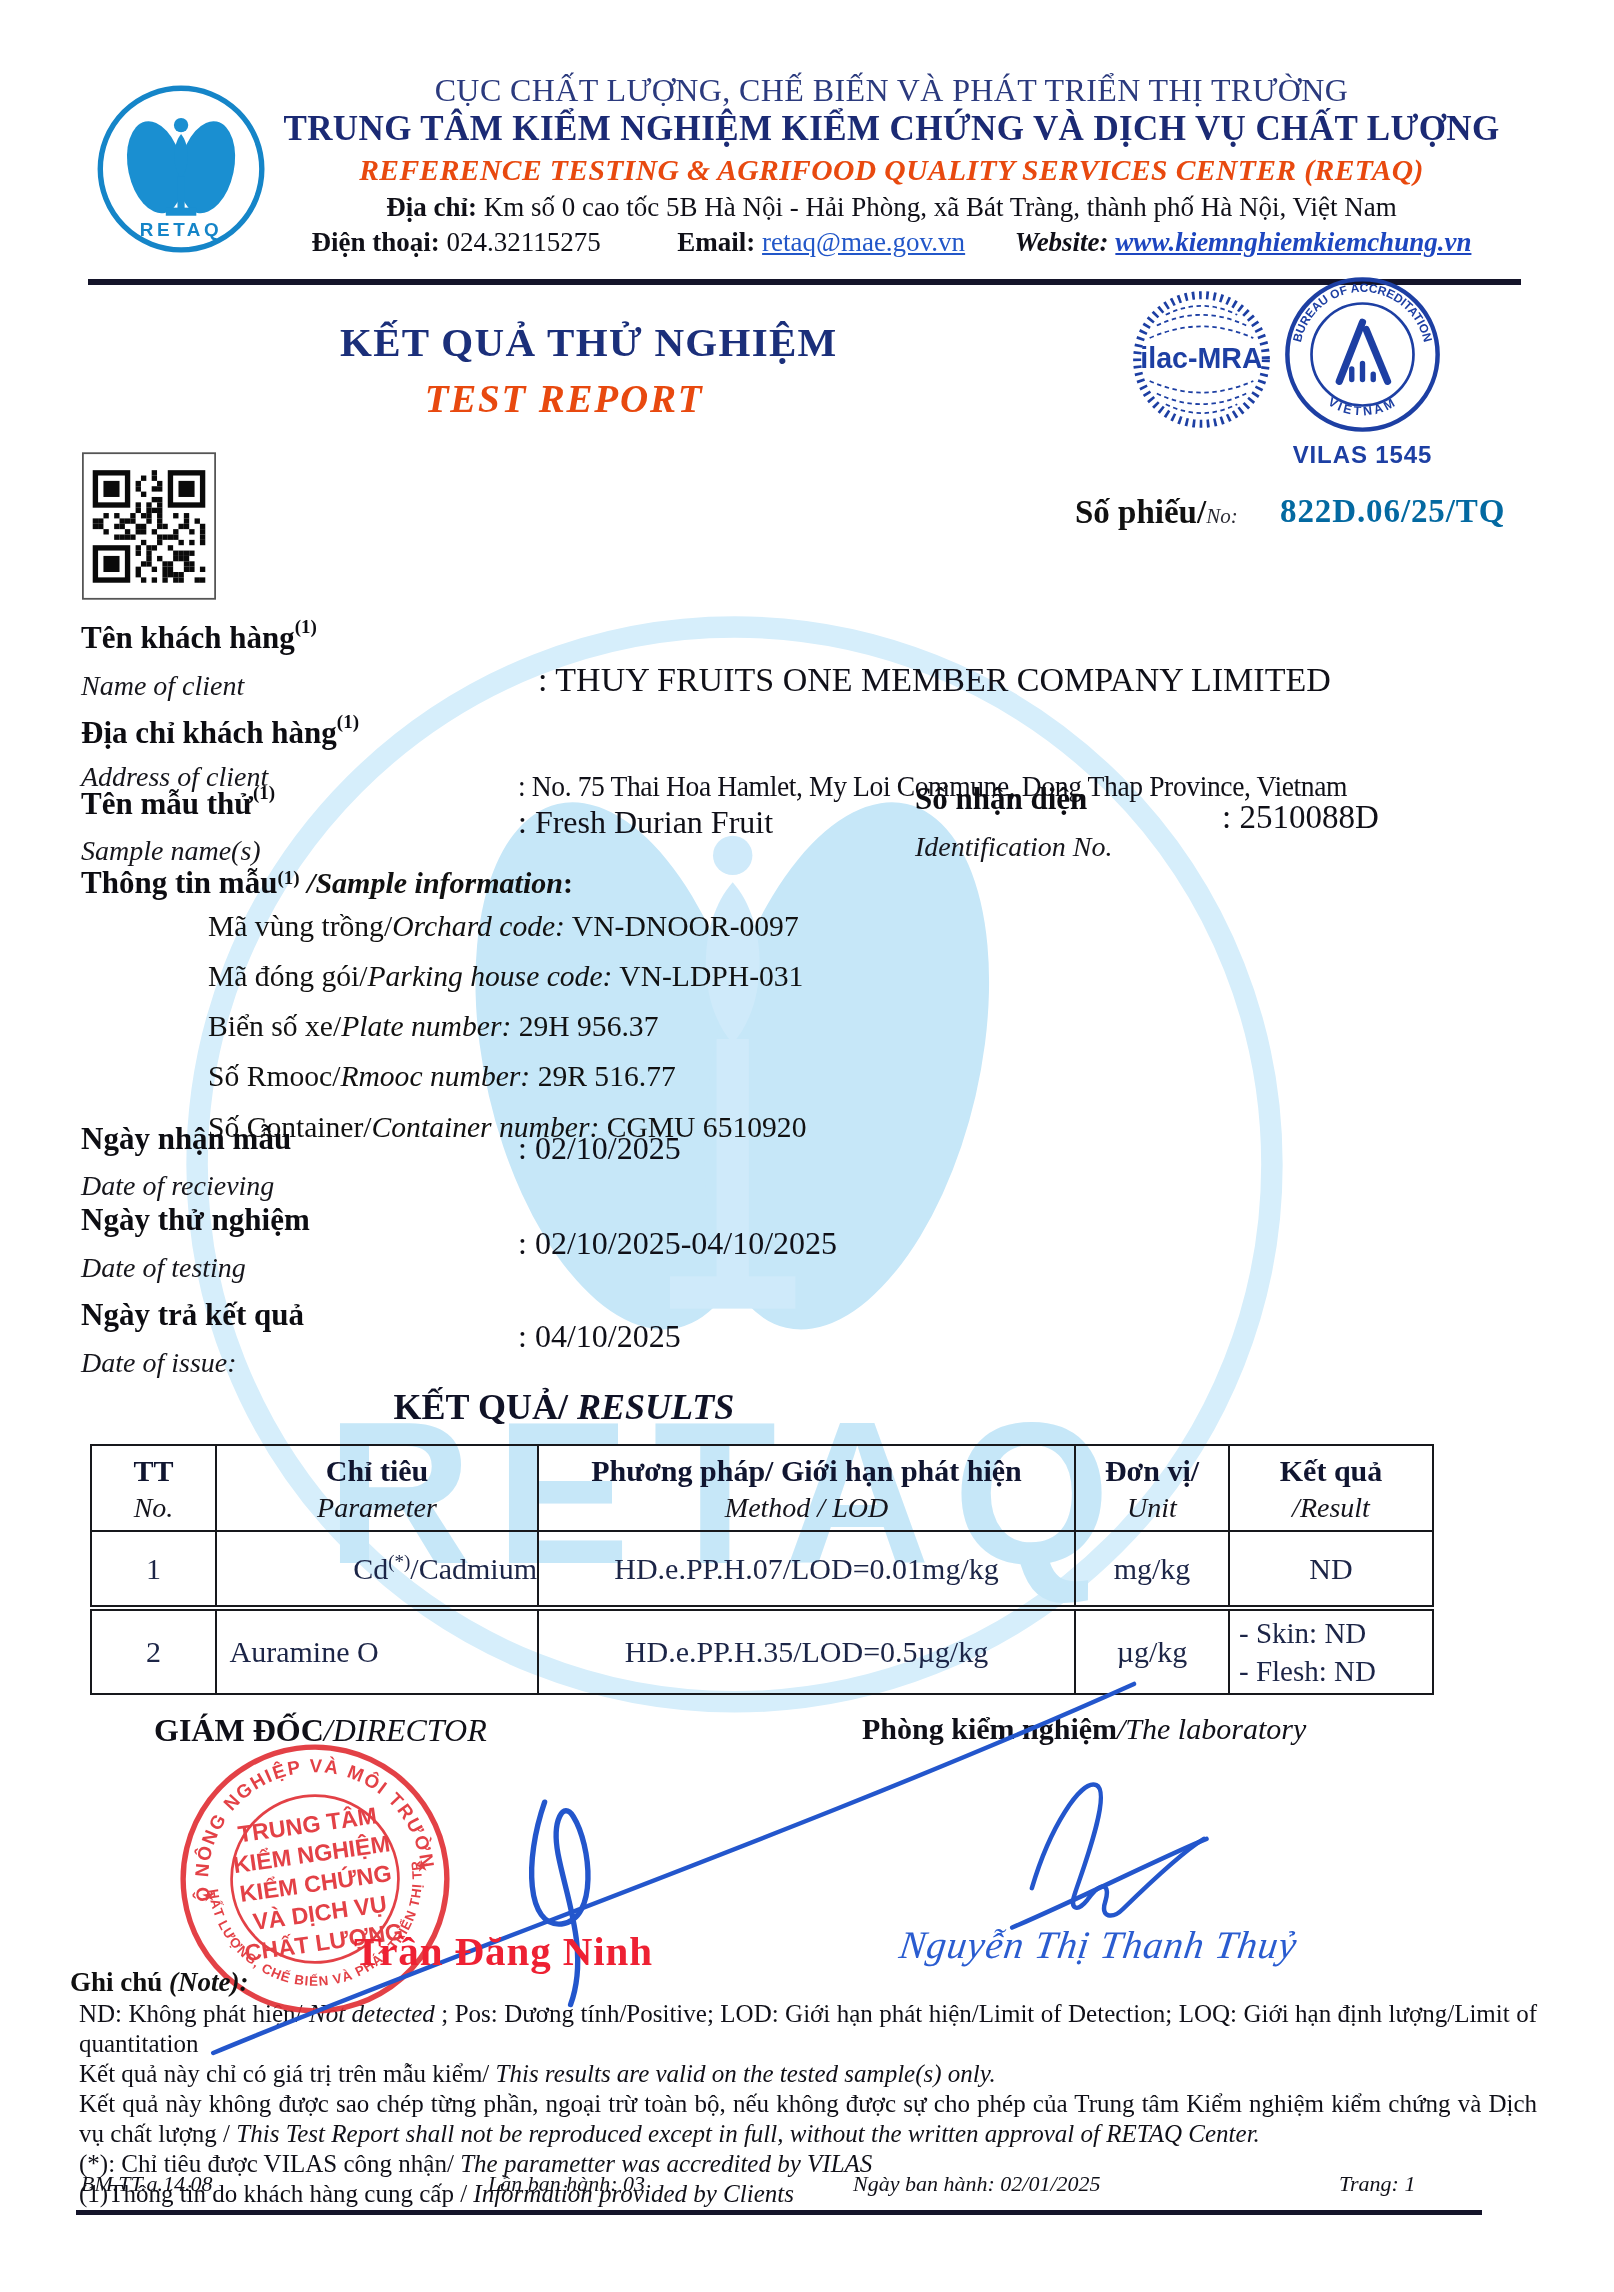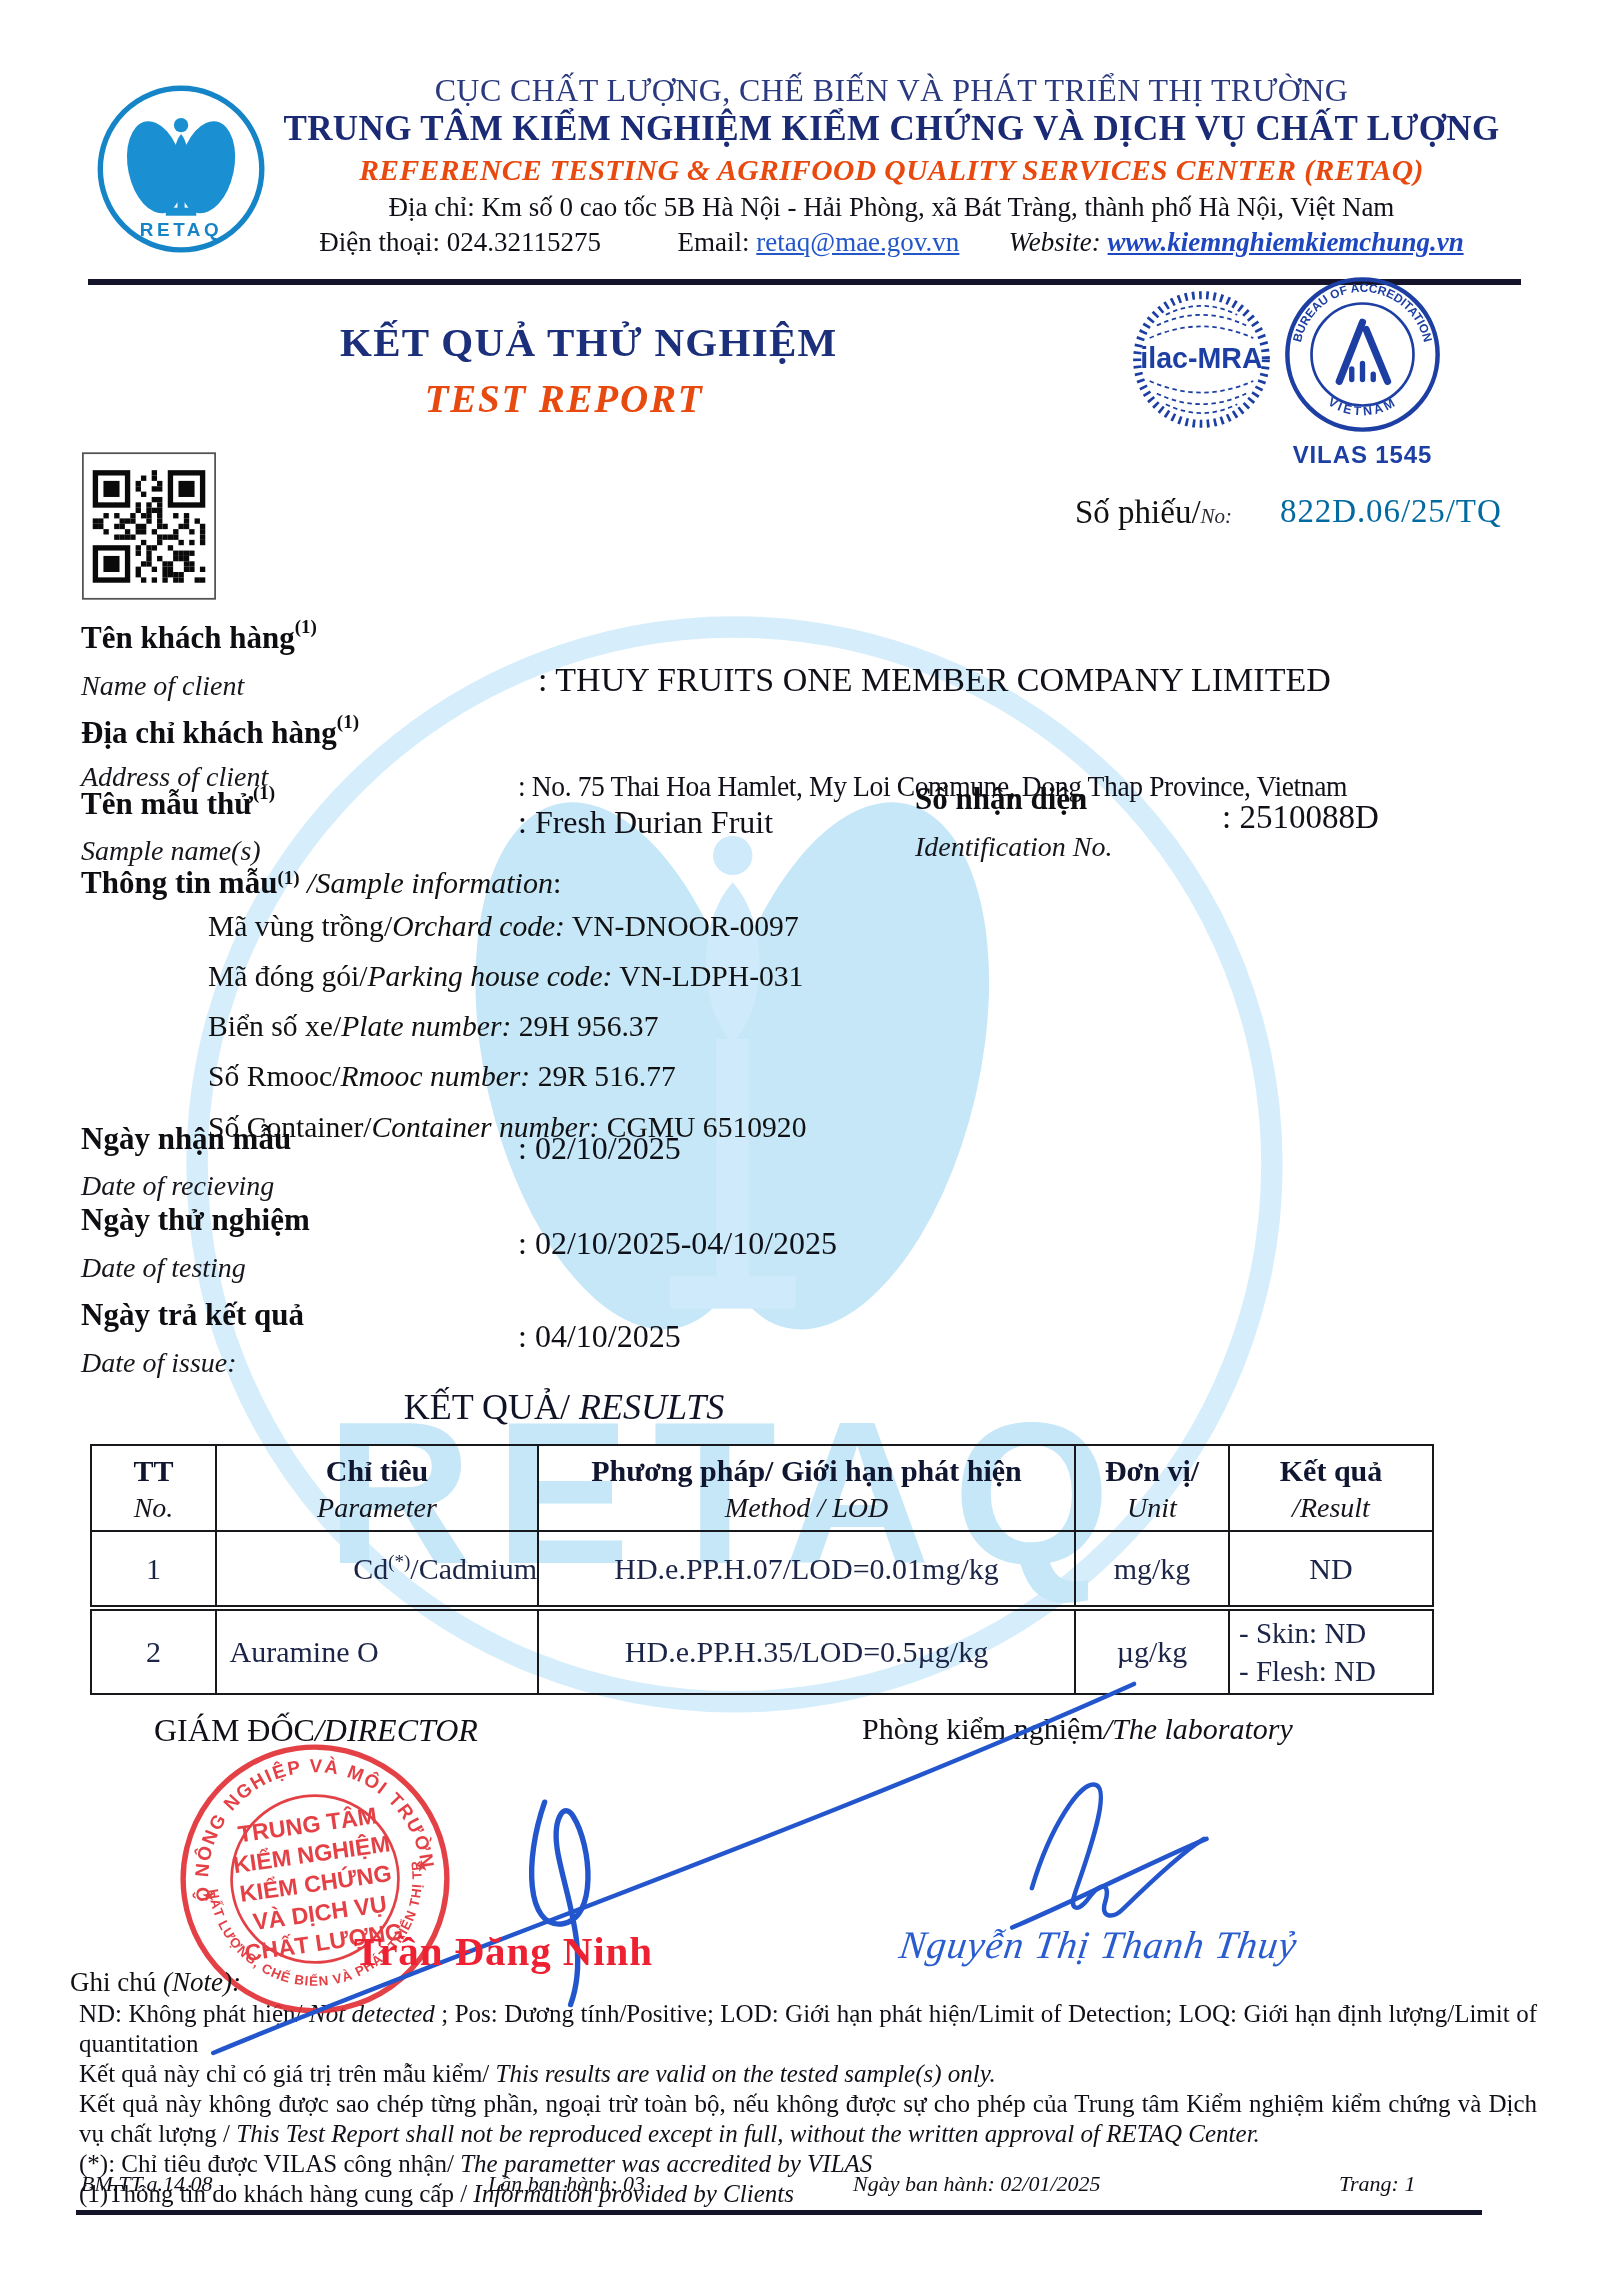--- a/index.html
+++ b/index.html
@@ -1,19 +1,19 @@
 <!DOCTYPE html>
 <html style="font-size:14.3px"><head>
 <meta charset="utf-8">
 <style>
   html,body{margin:0;padding:0;background:#888;}
   #page{position:relative;width:1615px;height:2293px;background:#ffffff;overflow:hidden;
         font-family:"Liberation Serif","DejaVu Serif",serif;color:#111;}
   .abs{position:absolute;z-index:2;}
-  .b{font-weight:normal}
+  .b{font-weight:bold}
   .i{font-style:italic}
   .ctr{text-align:center}
   sup.fn{font-size:19px;font-weight:bold;position:relative;top:-3.6px;}
   .lbl{font-weight:bold;font-size:31px;color:#0d0d12;white-space:nowrap}
   .sub{font-style:italic;font-size:28px;color:#16161c;white-space:nowrap}
   .val{font-size:32px;white-space:nowrap;color:#101018}
   .hline1{font-size:32px;color:#2b3a7e;letter-spacing:0.4px;white-space:nowrap}
   .hline2{font-size:35px;font-weight:bold;color:#1b2a74;letter-spacing:0.4px;white-space:nowrap}
   .hline3{font-size:29.6px;font-weight:bold;font-style:italic;color:#e8490f;letter-spacing:0.4px;white-space:nowrap}
   .hline4{font-size:27px;color:#101018;white-space:nowrap}

